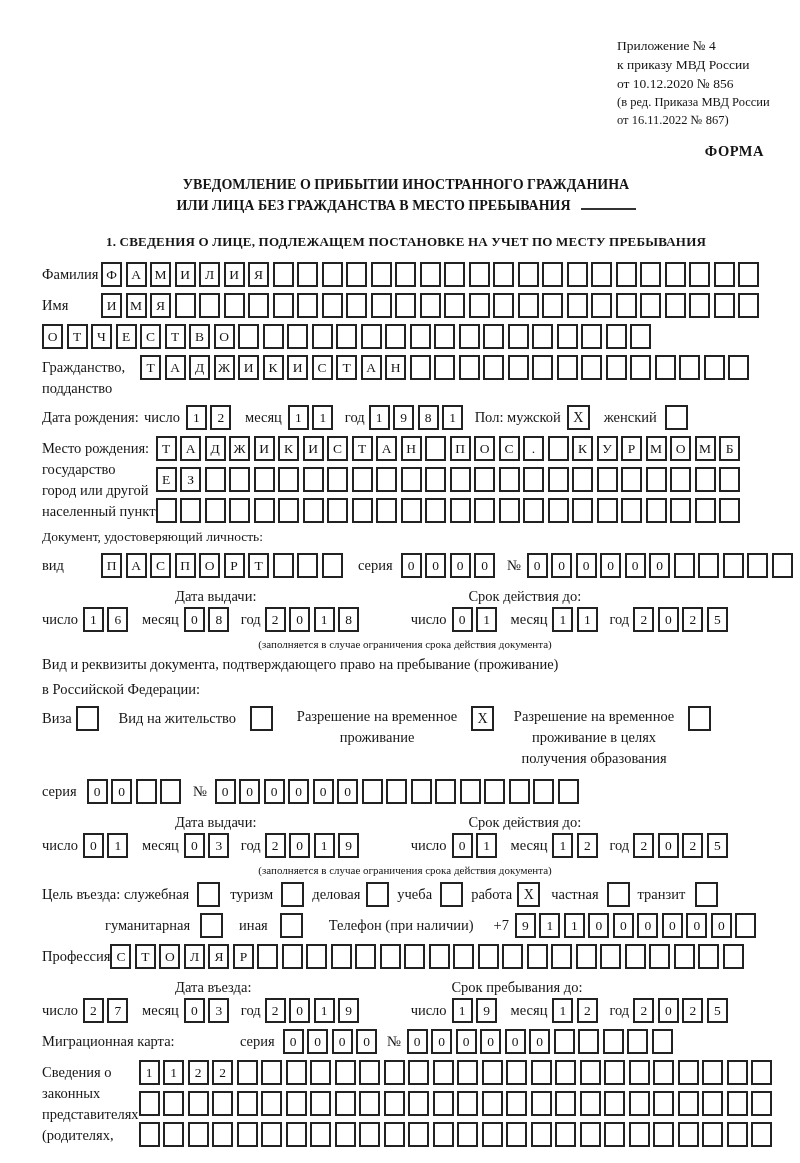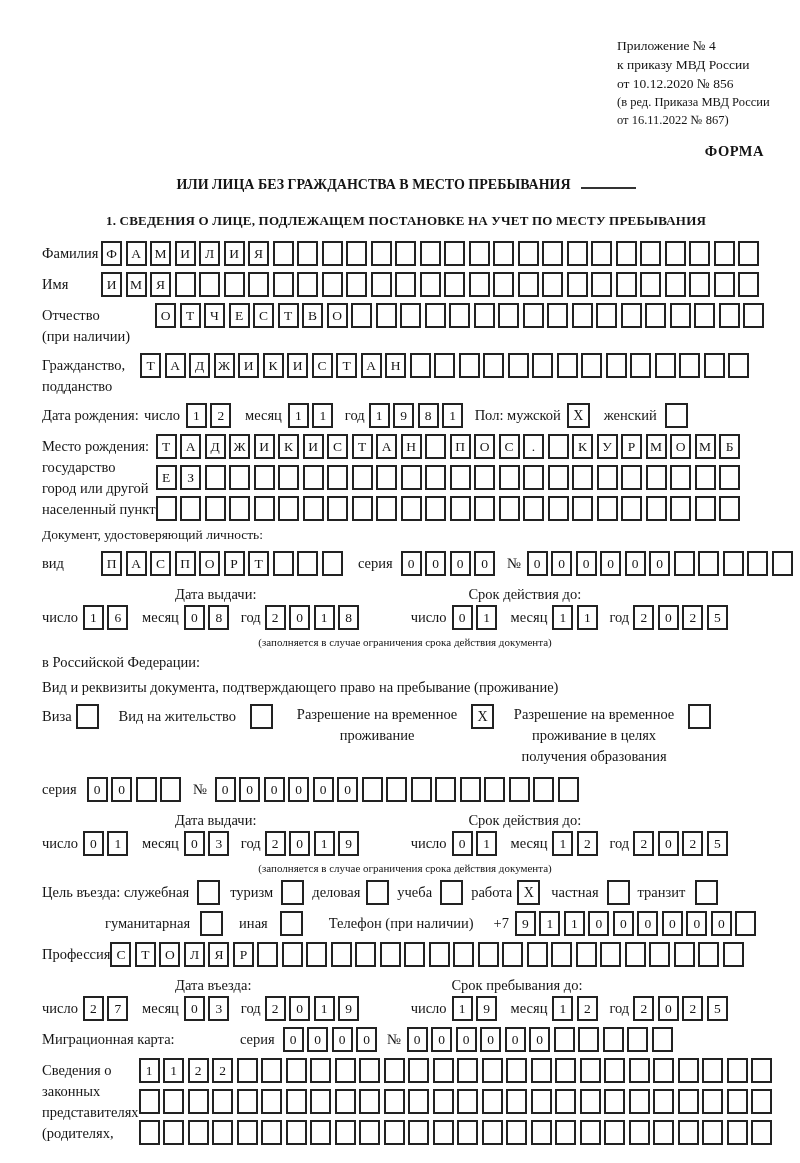--- a/index.html
+++ b/index.html
@@ -33,20 +33,21 @@
     <div>Приложение № 4</div>
     <div>к приказу МВД России</div>
     <div>от 10.12.2020 № 856</div>
     <div class="note">(в ред. Приказа МВД России</div>
     <div class="note">от 16.11.2022 № 867)</div>
   </div>
 
   <div class="forma">ФОРМА</div>
 
   <div class="title">
+    <div>УВЕДОМЛЕНИЕ О ПРИБЫТИИ ИНОСТРАННОГО ГРАЖДАНИНА</div>
     <div><span>ИЛИ ЛИЦА БЕЗ ГРАЖДАНСТВА В МЕСТО ПРЕБЫВАНИЯ</span><span class="uline"></span></div>
   </div>
 
   <div class="sect">1. СВЕДЕНИЯ О ЛИЦЕ, ПОДЛЕЖАЩЕМ ПОСТАНОВКЕ НА УЧЕТ ПО МЕСТУ ПРЕБЫВАНИЯ</div>
 
   <div class="row">
     <span class="lbl" style="flex-basis:59px">Фамилия</span>
     <span class="cells">
         <span class="cell">Ф</span>
         <span class="cell">А</span>
@@ -105,24 +106,20 @@
         <span class="cell"></span>
         <span class="cell"></span>
         <span class="cell"></span>
         <span class="cell"></span>
         <span class="cell"></span>
         <span class="cell"></span>
       </span>
   </div>
 
   <div class="row">
-    <div class="lbl2" style="flex-basis:113px">
-      <div>Отчество</div>
-      <div>(при наличии)</div>
-    </div>
     <span class="cells">
         <span class="cell">О</span>
         <span class="cell">Т</span>
         <span class="cell">Ч</span>
         <span class="cell">Е</span>
         <span class="cell">С</span>
         <span class="cell">Т</span>
         <span class="cell">В</span>
         <span class="cell">О</span>
         <span class="cell"></span>
@@ -369,22 +366,22 @@
     <span class="cells">
         <span class="cell">2</span>
         <span class="cell">0</span>
         <span class="cell">2</span>
         <span class="cell">5</span>
       </span>
   </div>
 
   <div class="note-r">(заполняется в случае ограничения срока действия документа)</div>
 
+  <div class="pline">Вид и реквизиты документа, подтверждающего право на пребывание (проживание)</div>
   <div class="pline">в Российской Федерации:</div>
-  <div class="pline">Вид и реквизиты документа, подтверждающего право на пребывание (проживание)</div>
 
   <div class="row" style="margin-bottom:10px">
     <span class="lbl">Виза</span>
     <span class="cbox" style="margin-left:4px"></span>
     <span class="lbl" style="margin-left:20px">Вид на жительство</span>
     <span class="cbox" style="margin-left:14px"></span>
     <div class="plabel" style="width:172px;margin-left:18px">
       <div>Разрешение на временное</div>
       <div>проживание</div>
     </div>

